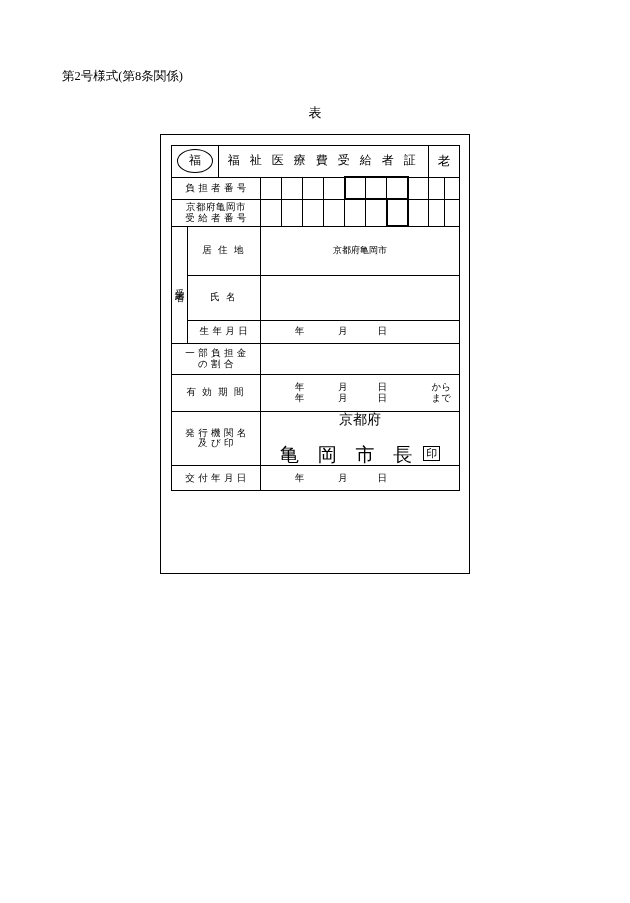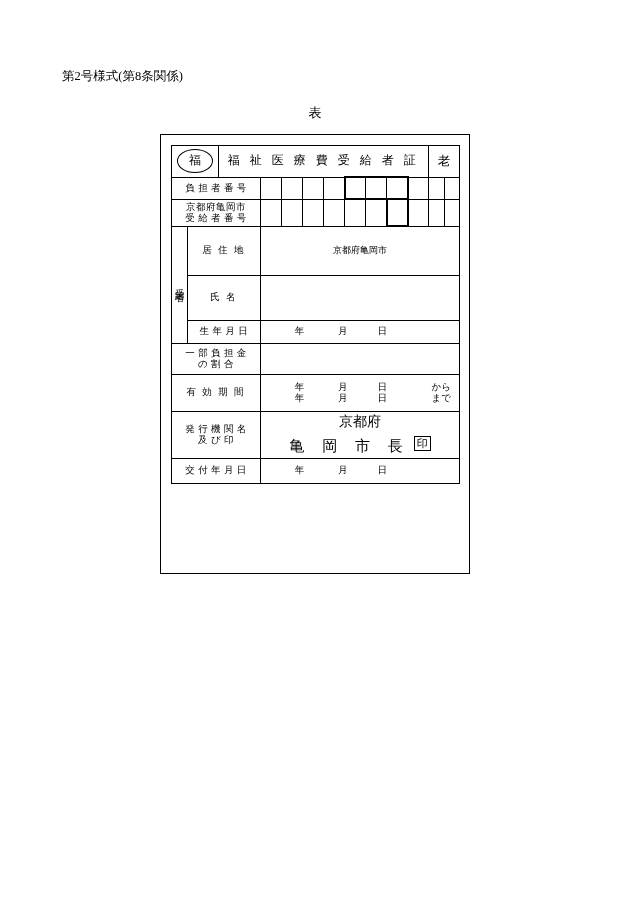--- a/index.html
+++ b/index.html
@@ -145,23 +145,23 @@
   .ymd-d { width: 42px; text-align: right; }
   .ymd-suffix { width: 34px; text-align: right; padding-right: 8px; margin-left: 32px;}
   .issuer-cell {
     text-align: left;
     padding-left: 6px;
     vertical-align: top;
     padding-top: 3px;
   }
   .issuer-pref { font-size: 14px; }
   .issuer-name {
-    font-size: 15px;
+    font-size: 19px;
     letter-spacing: 7px;
-    margin-top: 8px;
+    margin-top: 16px;
     display: inline-block;
   }
   .in-box {
     display: inline-block;
     border: 1px solid #000;
     font-size: 11px;
     padding: 0px 2px;
     line-height: 13px;
     vertical-align: 4px;
     margin-left: 4px;

